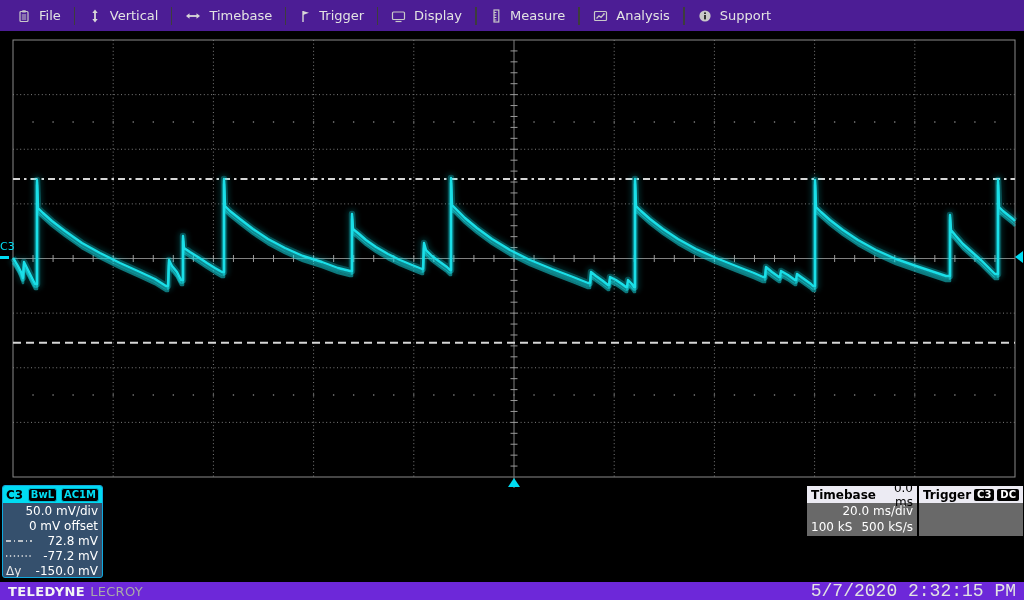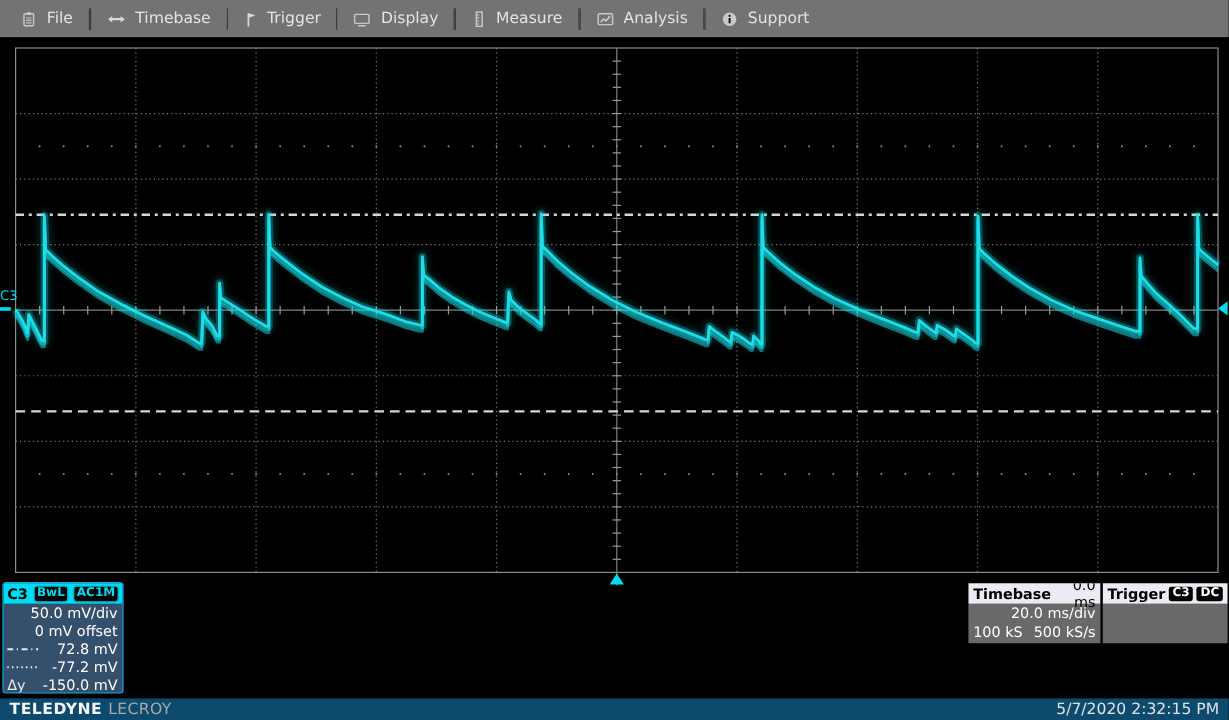--- a/index.html
+++ b/index.html
@@ -4,21 +4,21 @@
 <style>
   html,body{margin:0;padding:0;background:#000;}
   body{
     position:relative;width:1024px;height:600px;overflow:hidden;
     font-family:"DejaVu Sans","Liberation Sans",sans-serif;
     -webkit-font-smoothing:antialiased;
   }
   
   #menubar{
     position:absolute;top:0;left:0;width:1024px;height:31px;
-    background:#737373;display:flex;align-items:center;
+    background:#4c1d95;display:flex;align-items:center;
     padding-left:4px;box-sizing:border-box;z-index:5;
   }
   .menu-item{
     display:flex;align-items:center;gap:8px;height:100%;
     padding:0 13px;color:#e3e3e3;font-size:13px;cursor:default;
     white-space:nowrap;
   }
   .menu-item .mi-icon{display:flex;align-items:center;}
   .menu-item svg{display:block;}
   .menu-sep{width:1px;height:18px;background:#3d3d3d;flex:0 0 1px;}
@@ -56,27 +56,27 @@
   .db-badge{
     background:#000;color:#fff;font-size:10px;font-weight:bold;
     line-height:12px;padding:0 3px;border-radius:2px;
   }
   .db-body{color:#fff;padding:0 4px;}
   .db-row{display:flex;height:16px;align-items:center;}
   .db-row .right{margin-left:auto;text-align:center;}
   
   #footer{
     position:absolute;left:0;top:582px;width:1024px;height:18px;
-    background:#0c4a6e;display:flex;align-items:center;
+    background:#6d28d9;display:flex;align-items:center;
     padding:0 8px;box-sizing:border-box;z-index:5;
   }
   #brand{display:flex;align-items:baseline;}
   #brand .b1{color:#f4f4f4;font-weight:bold;font-size:13px;letter-spacing:.4px;}
   #brand .b2{color:#a9a9a9;font-size:13px;margin-left:5px;letter-spacing:.3px;}
-  #datetime{margin-left:auto;color:#e2e2e2;font-size:13px;}
+  #datetime{margin-left:auto;color:#e2e2e2;font-size:18px;font-family:Liberation Mono, monospace;}
 </style>
 </head>
 <body>
 
 <svg id="scope" width="1024" height="600">
     <defs>
       <filter id="wfblur" x="-20%" y="-20%" width="140%" height="140%">
         <feGaussianBlur stdDeviation="2"></feGaussianBlur>
       </filter>
     </defs>
@@ -309,20 +309,30 @@
           <rect x="3" y="2.5" width="8" height="10" rx="1" fill="none" stroke="#c9c9c9" stroke-width="1.2"></rect>
           <rect x="5.2" y="1.2" width="3.6" height="2.4" rx=".5" fill="#c9c9c9"></rect>
           <line x1="4.8" y1="6" x2="9.2" y2="6" stroke="#c9c9c9"></line>
           <line x1="4.8" y1="8" x2="9.2" y2="8" stroke="#c9c9c9"></line>
           <line x1="4.8" y1="10" x2="9.2" y2="10" stroke="#c9c9c9"></line>
         </svg>
       </span>
       <span>File</span>
     </div>
     <div class="menu-sep"></div>
+    <div class="menu-item">
+      <span class="mi-icon">
+        <svg width="14" height="14" viewBox="0 0 14 14">
+          <line x1="7" y1="2" x2="7" y2="12" stroke="#d8d8d8" stroke-width="1.8"></line>
+          <path d="M7 0.5 L4.3 4 L9.7 4 Z" fill="#d8d8d8"></path>
+          <path d="M7 13.5 L4.3 10 L9.7 10 Z" fill="#d8d8d8"></path>
+        </svg>
+      </span>
+      <span>Vertical</span>
+    </div>
     <div class="menu-sep"></div>
     <div class="menu-item">
       <span class="mi-icon">
         <svg width="16" height="14" viewBox="0 0 16 14">
           <line x1="3" y1="7" x2="13" y2="7" stroke="#d8d8d8" stroke-width="1.8"></line>
           <path d="M1 7 L4.5 4.3 L4.5 9.7 Z" fill="#d8d8d8"></path>
           <path d="M15 7 L11.5 4.3 L11.5 9.7 Z" fill="#d8d8d8"></path>
         </svg>
       </span>
       <span>Timebase</span>

